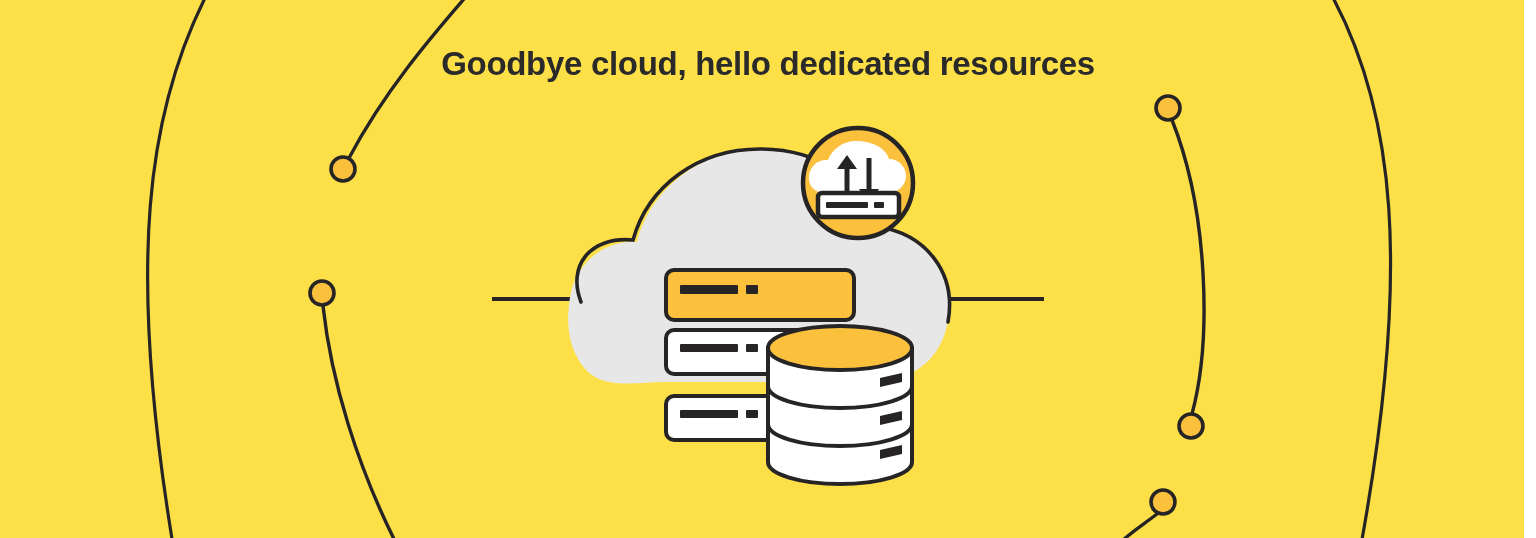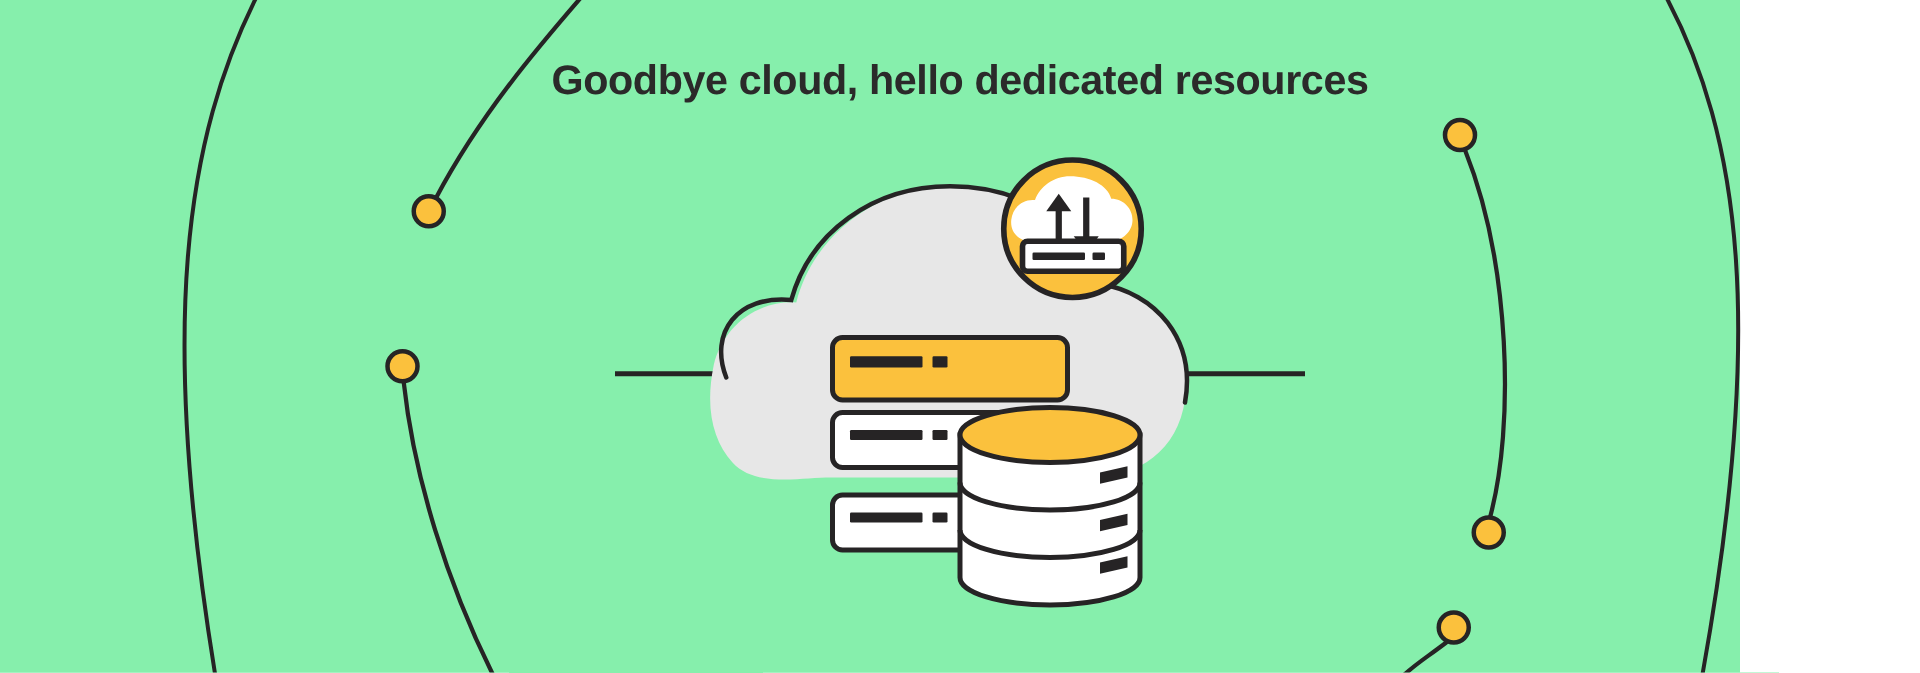--- a/index.html
+++ b/index.html
@@ -7,23 +7,23 @@
     padding: 0;
   }
   body {
     width: 1536px;
     height: 538px;
     overflow: hidden;
     font-family: "Liberation Sans", sans-serif;
   }
   #hero {
     position: relative;
-    width: 1392px;
+    width: 1524px;
     height: 538px;
-    background: #86efac;
+    background: #fde047;
   }
   #bg-decoration {
     position: absolute;
     left: 0;
     top: 0;
     width: 1536px;
     height: 538px;
   }
   #illustration {
     position: absolute;

